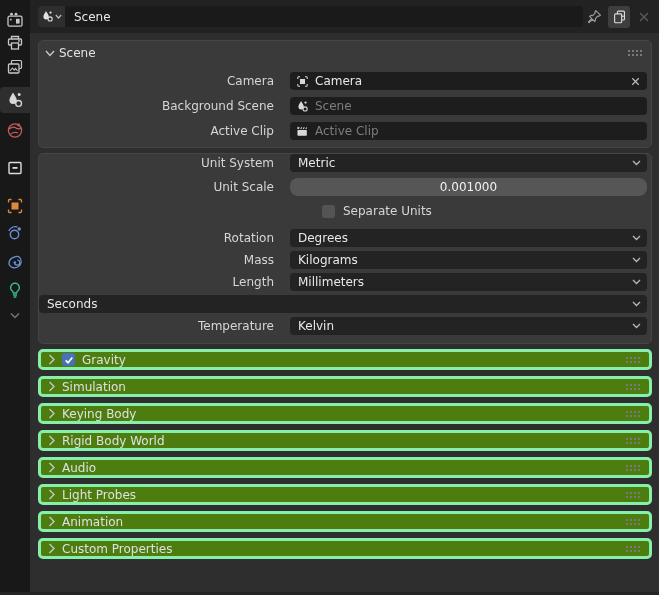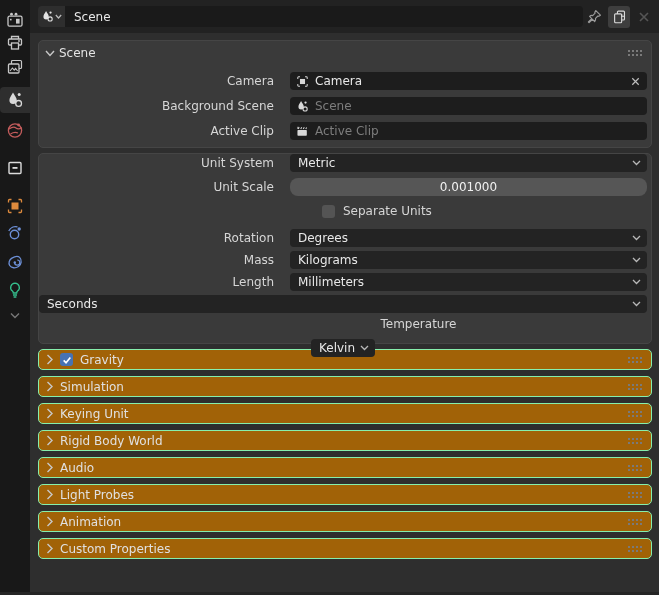--- a/index.html
+++ b/index.html
@@ -48,21 +48,21 @@
   .dropdown svg.dd { position:absolute; right:6px; }
 
   .slider { flex:1; height:18px; background:#565656; border-radius:8px; display:flex; align-items:center;
             justify-content:center; color:#f1f1f1; cursor:ew-resize; }
 
   .cbx { width:13px; height:13px; border-radius:3px; background:#545454; display:flex; align-items:center;
          justify-content:center; cursor:pointer; flex:none; }
   .cbx.checked { background:#4772b3; }
   .cbx-lbl { margin-left:8px; color:#d6d6d6; }
 
-  .cpanel { height:21px; margin:0 7px 6px 8px; background:#a16207; border:1px solid #86efac; border-radius:5px;
+  .cpanel { height:21px; margin:0 7px 6px 8px; background:#4d7c0f; border:3px solid #86efac; border-radius:5px;
             display:flex; align-items:center; padding:0 6px 0 7px; cursor:pointer; }
   .cpanel .panel-title { margin-left:7px; color:#e0e0e0; }
   .cpanel .cbx { margin-left:7px; }
 
   .bottom-edge { position:absolute; left:0; bottom:0; width:659px; height:3px; background:#252525; }
 </style>
 </head>
 <body>
 
 <div class="sidebar">
@@ -305,21 +305,21 @@
       <div class="fieldwrap">
         <div class="dropdown">
           <span>Seconds</span>
           <svg class="dd" width="9" height="6" viewBox="0 0 9 6">
             <polyline points="1,1 4.5,4.5 8,1" fill="none" stroke="#b8b8b8" stroke-width="1.3"></polyline>
           </svg>
         </div>
       </div>
     </div>
 
-    <div class="row" style="margin-bottom:8px;flex-direction:column;">
+    <div class="row" style="margin-bottom:8px;">
       <span class="lbl">Temperature</span>
       <div class="fieldwrap">
         <div class="dropdown">
           <span>Kelvin</span>
           <svg class="dd" width="9" height="6" viewBox="0 0 9 6">
             <polyline points="1,1 4.5,4.5 8,1" fill="none" stroke="#b8b8b8" stroke-width="1.3"></polyline>
           </svg>
         </div>
       </div>
     </div>
@@ -345,21 +345,21 @@
     </svg>
     <span class="panel-title">Simulation</span>
     <span class="spacer"></span>
       <span class="grip"></span>
   </div>
 
   <div class="cpanel">
     <svg width="7" height="11" viewBox="0 0 7 11">
       <polyline points="1.5,1 6,5.5 1.5,10" fill="none" stroke="#c8c8c8" stroke-width="1.4"></polyline>
     </svg>
-    <span class="panel-title">Keying Unit</span>
+    <span class="panel-title">Keying Body</span>
     <span class="spacer"></span>
       <span class="grip"></span>
   </div>
 
   <div class="cpanel">
     <svg width="7" height="11" viewBox="0 0 7 11">
       <polyline points="1.5,1 6,5.5 1.5,10" fill="none" stroke="#c8c8c8" stroke-width="1.4"></polyline>
     </svg>
     <span class="panel-title">Rigid Body World</span>
     <span class="spacer"></span>

